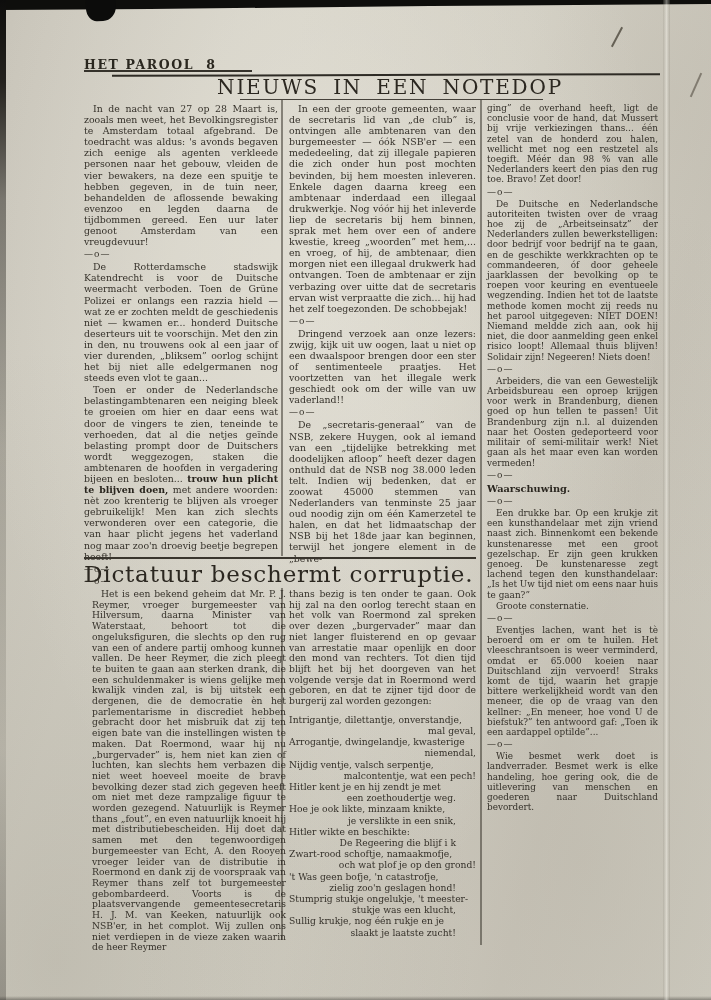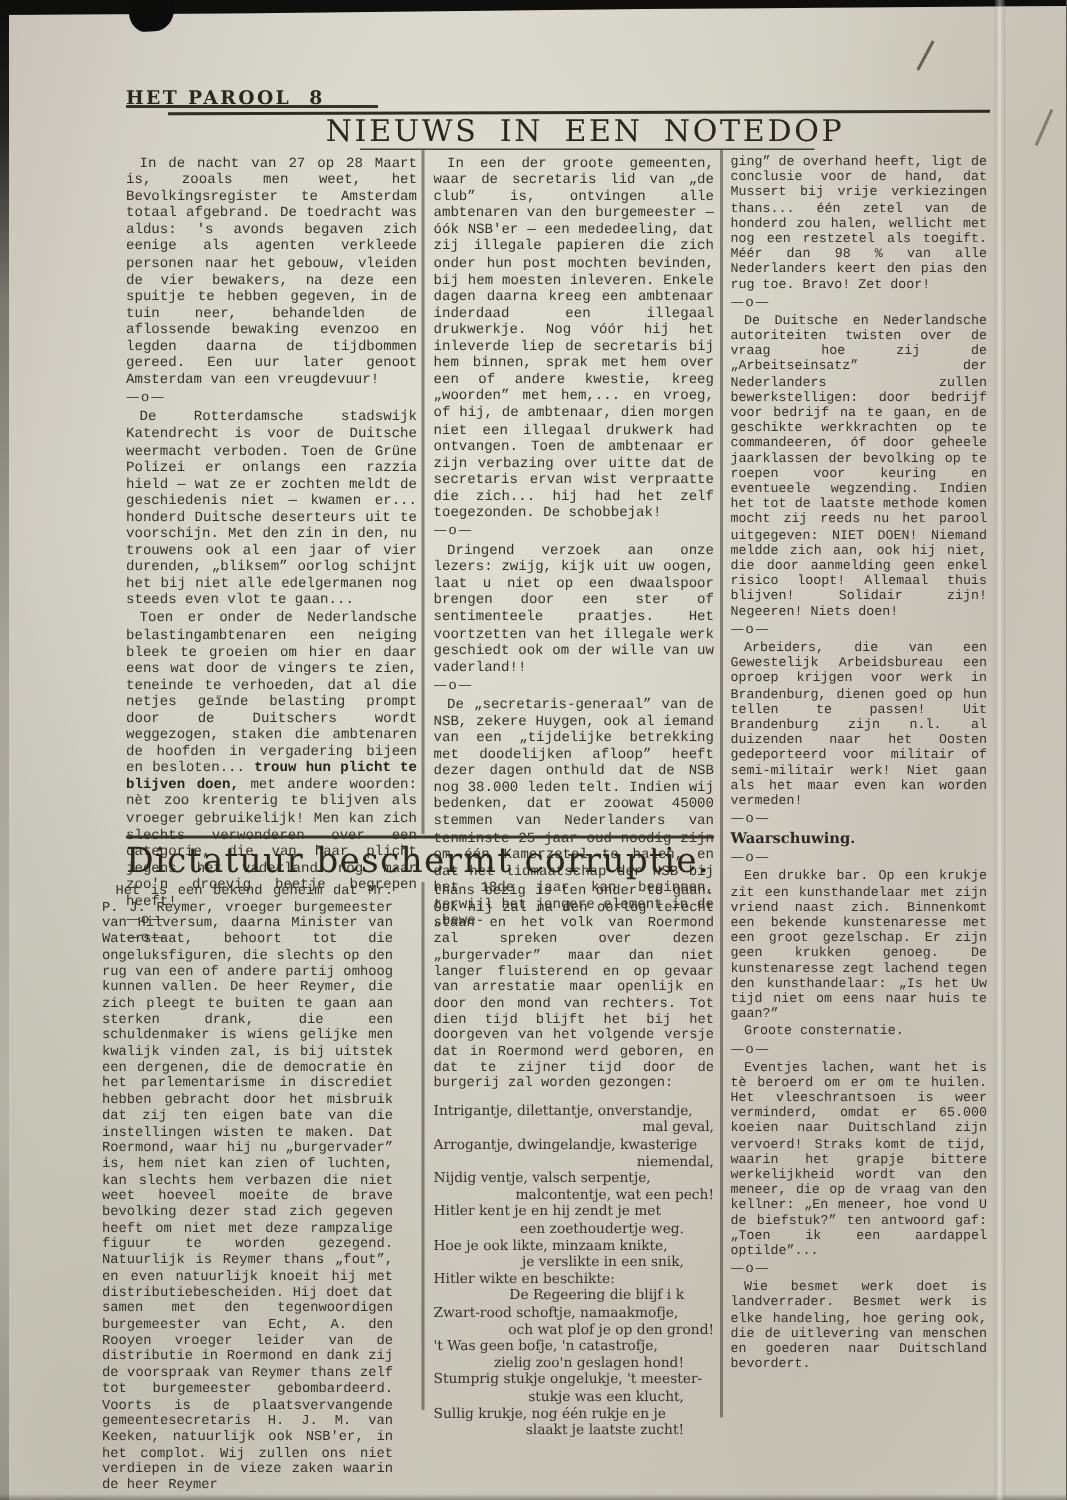--- a/index.html
+++ b/index.html
@@ -36,23 +36,23 @@
   .rule-masthead{left:84px;top:70px;width:168px;height:1.6px;}
   .rule-long{left:112px;top:73.5px;width:548px;height:2.3px;background:#2e2b25;transform:rotate(-0.18deg);}
   .headline{position:absolute;left:180px;top:75px;width:420px;text-align:center;
     font-size:20px;letter-spacing:1.8px;word-spacing:6px;color:#2b2720;font-weight:500;}
   .rule-headline{left:240px;top:98.5px;width:303px;height:1.5px;background:#45413a;}
   
   .col{position:absolute;font-size:9.4px;line-height:11.1px;text-align:justify;}
   .col1{left:84px;top:103px;width:194px;}
   .col2{left:289px;top:103px;width:187px;}
   .col3{left:487px;top:103px;width:171px;font-size:8.9px;line-height:10.2px;}
-  .col1b{left:68px;top:589px;width:194px;font-size:9.2px;line-height:10.7px;}
+  .col1b{left:92px;top:589px;width:194px;font-size:9.2px;line-height:10.7px;}
   .col2b{left:289px;top:589px;width:187px;font-size:9.2px;line-height:10.7px;}
-  .para{margin:0 0 1px 0;text-indent:9px;font-family:Liberation Mono, monospace;}
+  .para{margin:0 0 1px 0;text-indent:9px;}
   .para.no-indent{text-indent:0;}
   .para .b{font-weight:bold;color:#28241d;}
   .para.quote{text-indent:44px;text-align:left;margin-top:1px;}
   .sep{margin:2px 0 2px 0;font-size:9px;letter-spacing:1px;color:#3a362e;text-indent:0;line-height:10px;}
   .subhead{font-weight:bold;font-size:9.8px;margin:4px 0 2px 0;color:#2b2720;text-align:left;}
   .verse{margin-top:7px;text-align:left;line-height:11.2px;}
   .vline{white-space:nowrap;overflow:hidden;}
   .vline.right{text-align:right;}
   .vline.mid{text-align:right;padding-right:20px;}
   

